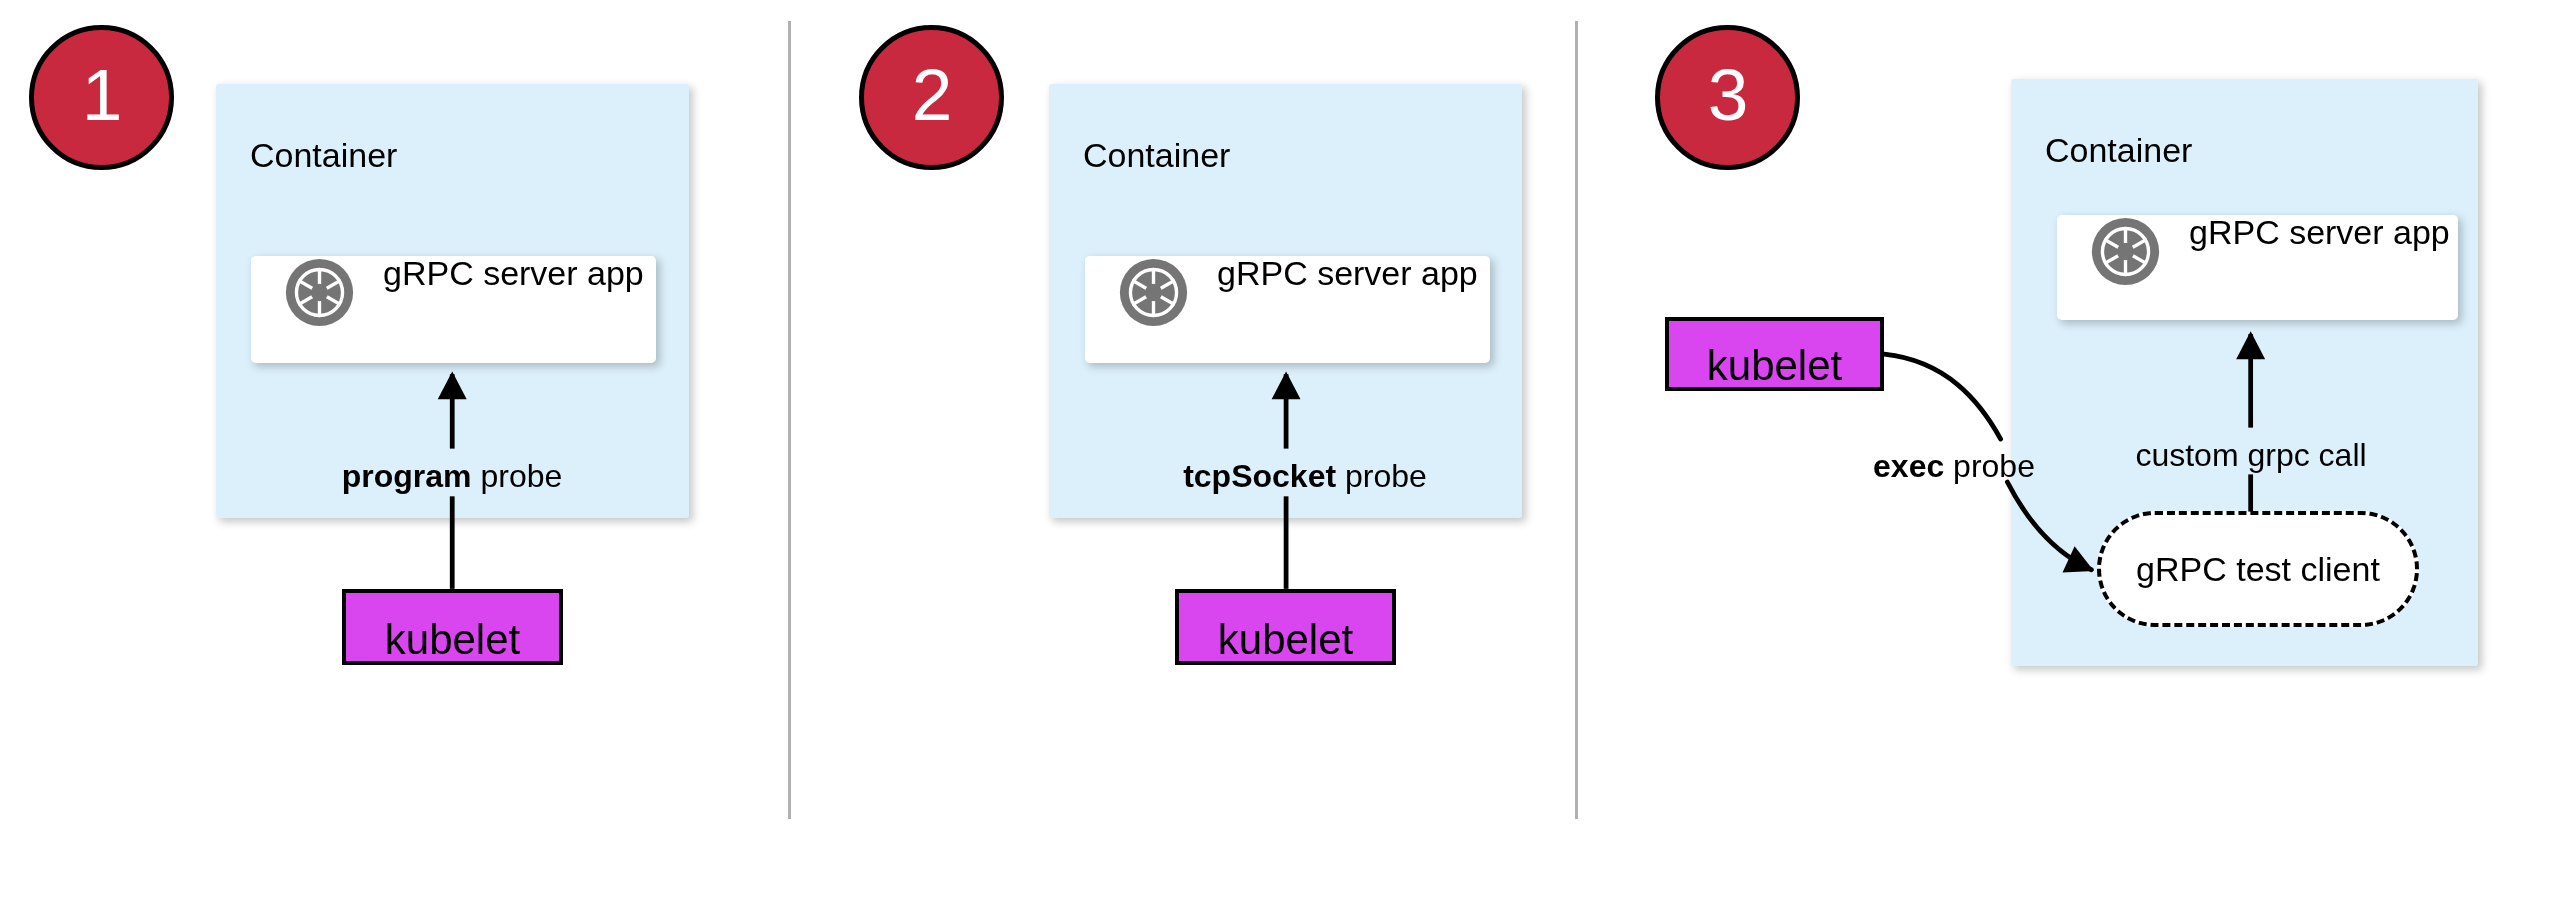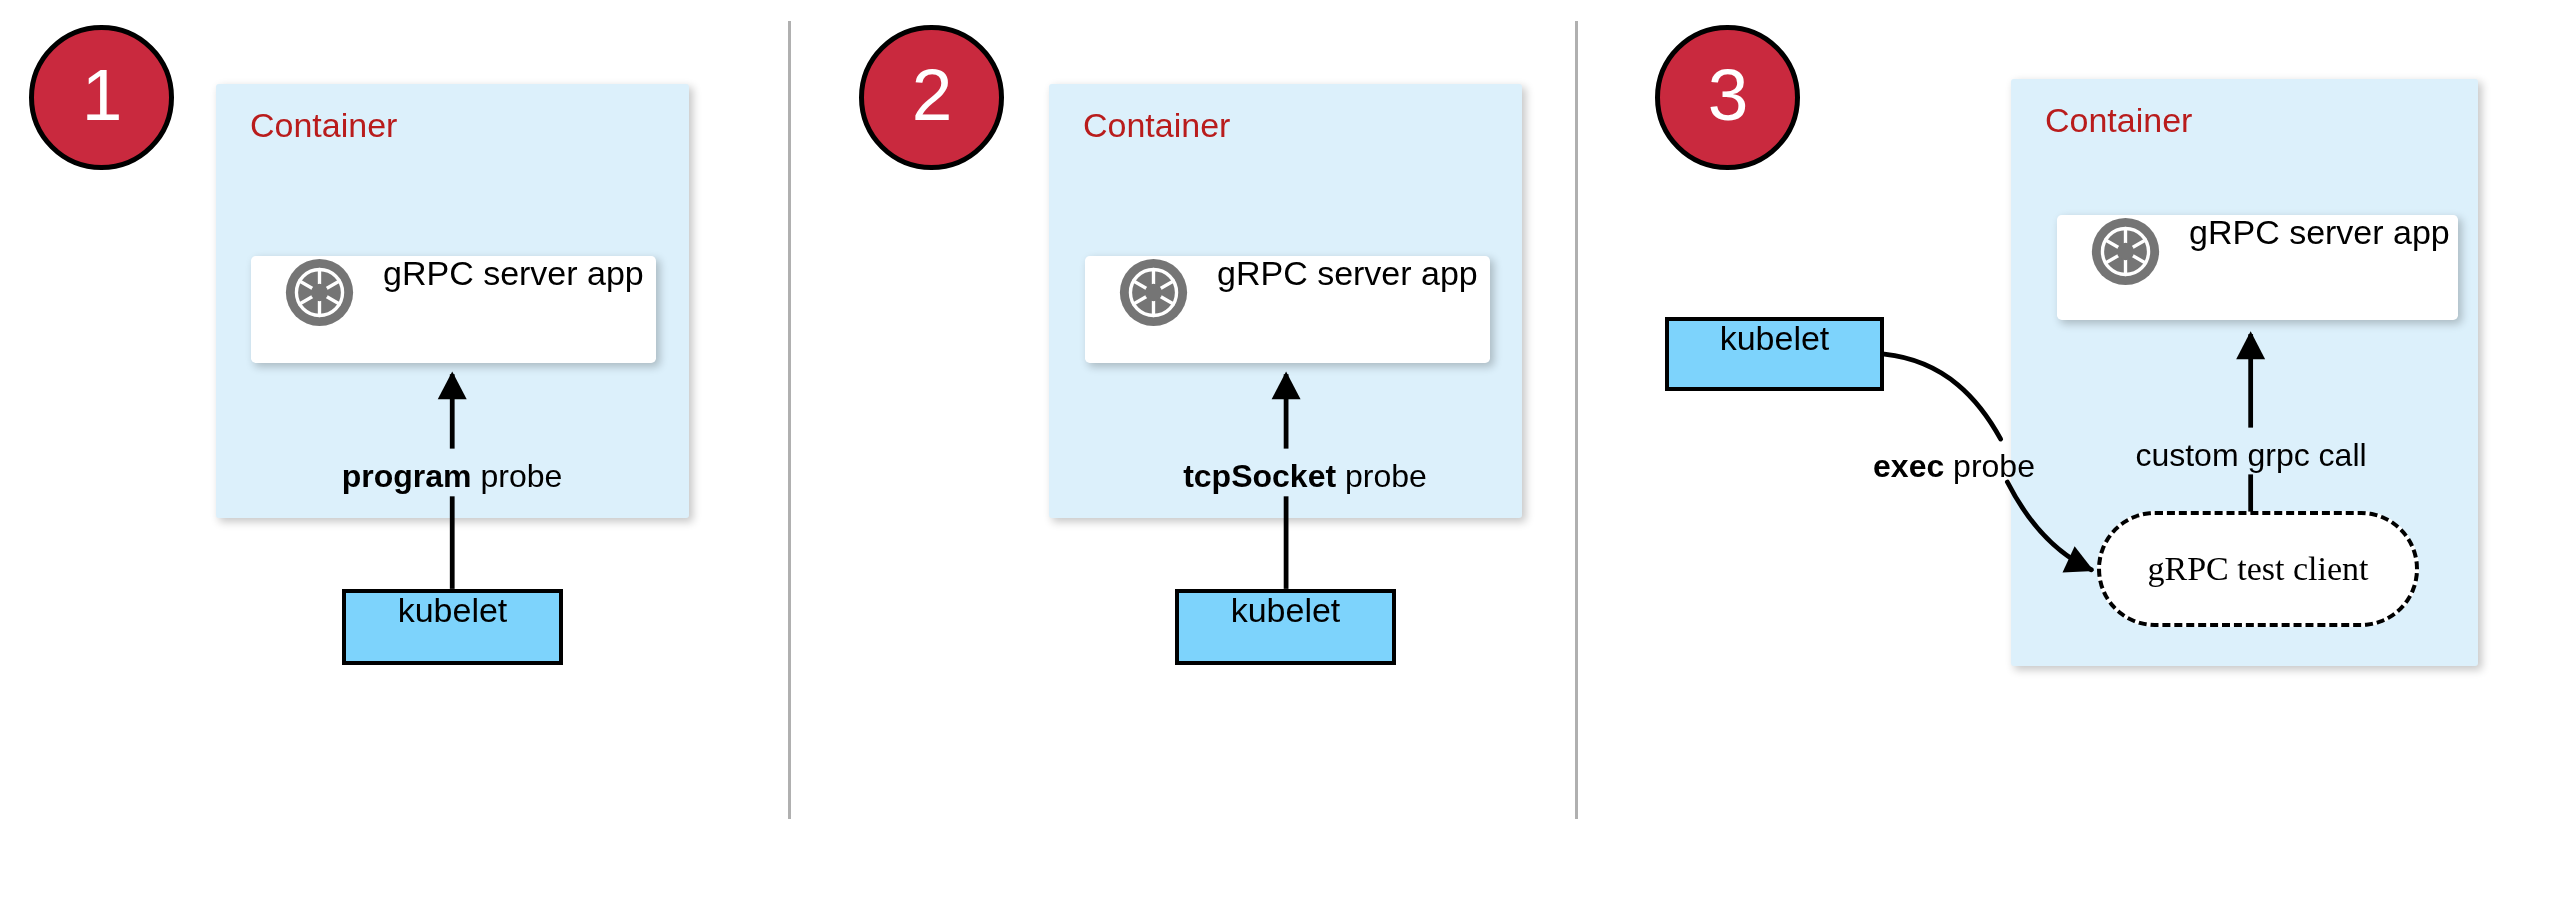--- a/index.html
+++ b/index.html
@@ -58,24 +58,24 @@
   
   .container-box {
     position: absolute;
     background: #dcf0fb;
     border-radius: 2.9px;
     box-shadow: 3.8px 3.8px 8.6px rgba(0,0,0,0.22);
   }
   .container-label {
     position: absolute;
     left: 34px;
-    top: 24px;
+    top: 54px;
     font-size: 34px;
     line-height: 1;
-    color: #b91c1c;
+    color: #000000;
     white-space: nowrap;
   }
 
   
   .app-card {
     position: absolute;
     background: #ffffff;
     border-radius: 4.8px;
     box-shadow: 3.8px 3.8px 8.6px rgba(0,0,0,0.22);
     display: flex;
@@ -89,27 +89,27 @@
   .app-card .app-label {
     margin-left: 27px;
     font-size: 34px;
     line-height: 1;
     white-space: nowrap;
   }
 
   
   .kubelet-box {
     position: absolute;
-    background: #7dd3fc;
+    background: #d946ef;
     border: 4.8px solid #000000;
     box-sizing: border-box;
     display: flex;
-    align-items: flex-start;
+    align-items: flex-end;
     justify-content: center;
-    font-size: 34px;
+    font-size: 42px;
     line-height: 1;
     white-space: nowrap;
   }
 
   
   .dashed-pill {
     position: absolute;
     background: #ffffff;
     border: 4.8px dashed #000000;
     border-radius: 86px;
@@ -284,21 +284,21 @@
   <div class="kubelet-box" style="left:1665px; top:317px; width:219px; height:74px;">
     <span>kubelet</span>
   </div>
 
   <div class="edge-label" style="left:1954px; top:450px;">
     <b>exec</b><span> probe</span>
   </div>
 
   <div class="edge-label" style="left:2251px; top:439px;">custom grpc call</div>
 
-  <div class="dashed-pill" style="left:2097px; top:511px; width:322px; height:116px;font-family:Liberation Serif, serif;">
+  <div class="dashed-pill" style="left:2097px; top:511px; width:322px; height:116px;">
     <span>gRPC test client</span>
   </div>
 
 
   <svg class="arrows" viewBox="0 0 2700 967">
     <defs>
       <marker id="ah" viewBox="0 0 12 12" refX="9.6" refY="6" markerWidth="7" markerHeight="7" orient="auto-start-reverse">
         <path d="M 0.6 0.8 L 10.6 6 L 0.6 11.2 z" fill="#000000"></path>
       </marker>
     </defs>

